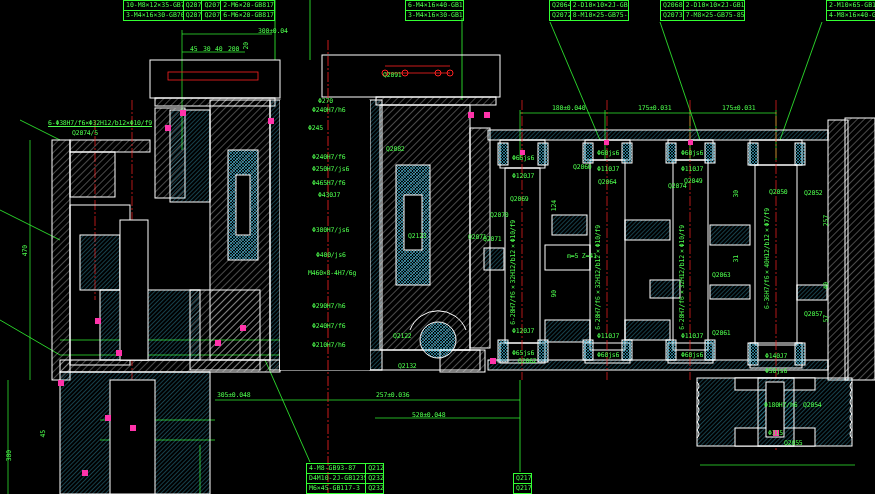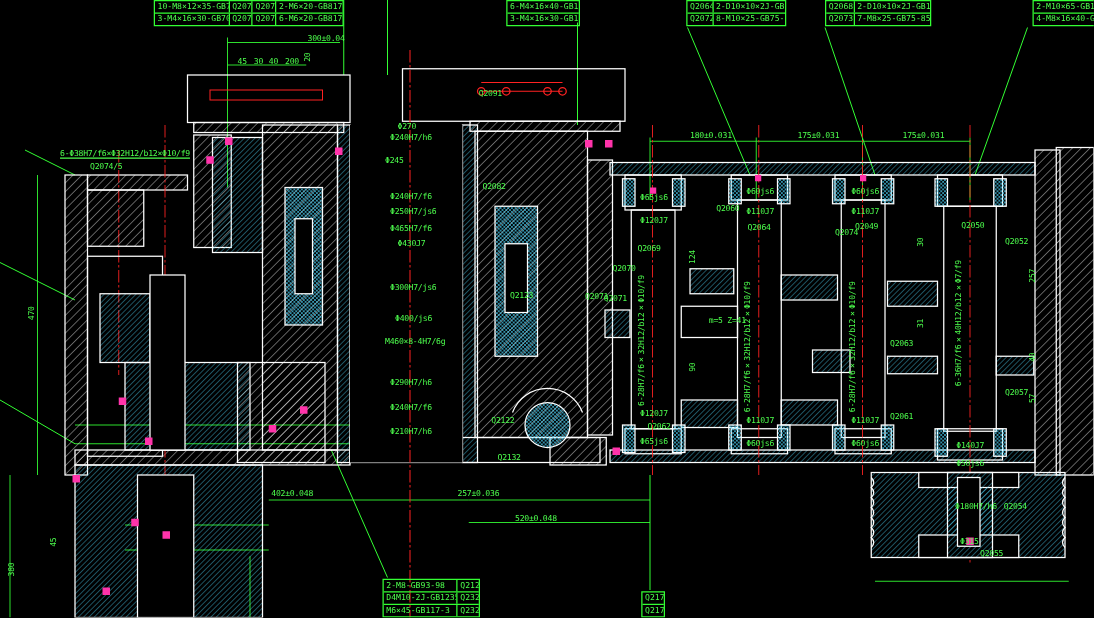--- a/index.html
+++ b/index.html
@@ -268,52 +268,52 @@
 <div class="tb" style="left:826px;top:0;width:52px;">
   <div class="row">
       <span class="cell">2-M10×65-GB173</span>
     </div>
   <div class="row">
       <span class="cell">4-M8×16×40-GB117-86</span>
     </div>
 </div>
 <div class="tb" style="left:306px;top:463px;width:76px;">
   <div class="row">
-      <span class="cell" style="width:55px">2-M8-GB93-98</span>
+      <span class="cell" style="width:55px">4-M8-GB93-87</span>
       <span class="cell" style="width:13px">Q2123</span>
     </div>
   <div class="row">
       <span class="cell" style="width:55px">D4M10-2J-GB1235-</span>
       <span class="cell" style="width:13px">Q2322</span>
     </div>
   <div class="row">
       <span class="cell" style="width:55px">M6×45-GB117-3</span>
       <span class="cell" style="width:13px">Q2323</span>
     </div>
 </div>
 <div class="tb" style="left:513px;top:473px;width:17px;">
   <div class="row">
       <span class="cell">Q2172</span>
     </div>
   <div class="row">
       <span class="cell">Q2171</span>
     </div>
 </div>
 
-<span class="lbl" style="left:246px;top:28px">300±0.04</span>
+<span class="lbl" style="left:258px;top:28px">300±0.04</span>
 <span class="lbl" style="left:190px;top:46px">45</span>
 <span class="lbl" style="left:203px;top:46px">30</span>
 <span class="lbl" style="left:215px;top:46px">40</span>
 <span class="lbl" style="left:228px;top:46px">200</span>
 <span class="lbl v" style="left:243px;top:42px">20</span>
-<span class="lbl" style="left:552px;top:105px">180±0.031</span>
+<span class="lbl" style="left:552px;top:105px">180±0.040</span>
 <span class="lbl" style="left:638px;top:105px">175±0.031</span>
 <span class="lbl" style="left:722px;top:105px">175±0.031</span>
-<span class="lbl" style="left:217px;top:392px">402±0.048</span>
-<span class="lbl" style="left:366px;top:392px">257±0.036</span>
+<span class="lbl" style="left:217px;top:392px">305±0.048</span>
+<span class="lbl" style="left:376px;top:392px">257±0.036</span>
 <span class="lbl" style="left:412px;top:412px">520±0.048</span>
 <span class="lbl v" style="left:22px;top:245px">470</span>
 <span class="lbl v" style="left:6px;top:450px">380</span>
 <span class="lbl v" style="left:40px;top:430px">45</span>
 <span class="lbl" style="left:768px;top:430px">Φ315</span>
 <span class="lbl v" style="left:823px;top:215px">257</span>
 <span class="lbl v" style="left:823px;top:282px">40</span>
 <span class="lbl v" style="left:823px;top:315px">57</span>
 <span class="lbl v" style="left:551px;top:200px">124</span>
 <span class="lbl v" style="left:551px;top:290px">90</span>
@@ -361,28 +361,28 @@
 
 <span class="lbl" style="left:681px;top:150px">Φ60js6</span>
 <span class="lbl" style="left:681px;top:166px">Φ110J7</span>
 <span class="lbl" style="left:684px;top:178px">Q2049</span>
 <span class="lbl v" style="left:679px;top:225px">6-28H7/f6×32H12/b12×Φ10/f9</span>
 <span class="lbl" style="left:712px;top:272px">Q2063</span>
 <span class="lbl" style="left:712px;top:330px">Q2061</span>
 <span class="lbl" style="left:681px;top:333px">Φ110J7</span>
 <span class="lbl" style="left:681px;top:352px">Φ60js6</span>
 
-<span class="lbl" style="left:769px;top:177px">Q2050</span>
+<span class="lbl" style="left:769px;top:189px">Q2050</span>
 <span class="lbl v" style="left:764px;top:208px">6-36H7/f6×40H12/b12×Φ7/f9</span>
 <span class="lbl" style="left:804px;top:190px">Q2052</span>
 <span class="lbl" style="left:804px;top:311px">Q2057</span>
 <span class="lbl" style="left:765px;top:353px">Φ140J7</span>
 <span class="lbl" style="left:765px;top:368px">Φ50js6</span>
 
 <span class="lbl" style="left:573px;top:164px">Q2060</span>
 <span class="lbl" style="left:668px;top:183px">Q2074</span>
 <span class="lbl" style="left:483px;top:236px">Q2071</span>
 <span class="lbl" style="left:490px;top:212px">Q2070</span>
-<span class="lbl" style="left:518px;top:338px">Q2062</span>
+<span class="lbl" style="left:518px;top:358px">Q2062</span>
 
 <span class="lbl" style="left:764px;top:402px">Φ180H7/h6</span>
 <span class="lbl" style="left:803px;top:402px">Q2054</span>
 <span class="lbl" style="left:784px;top:440px">Q2055</span>
 
 </body></html>

